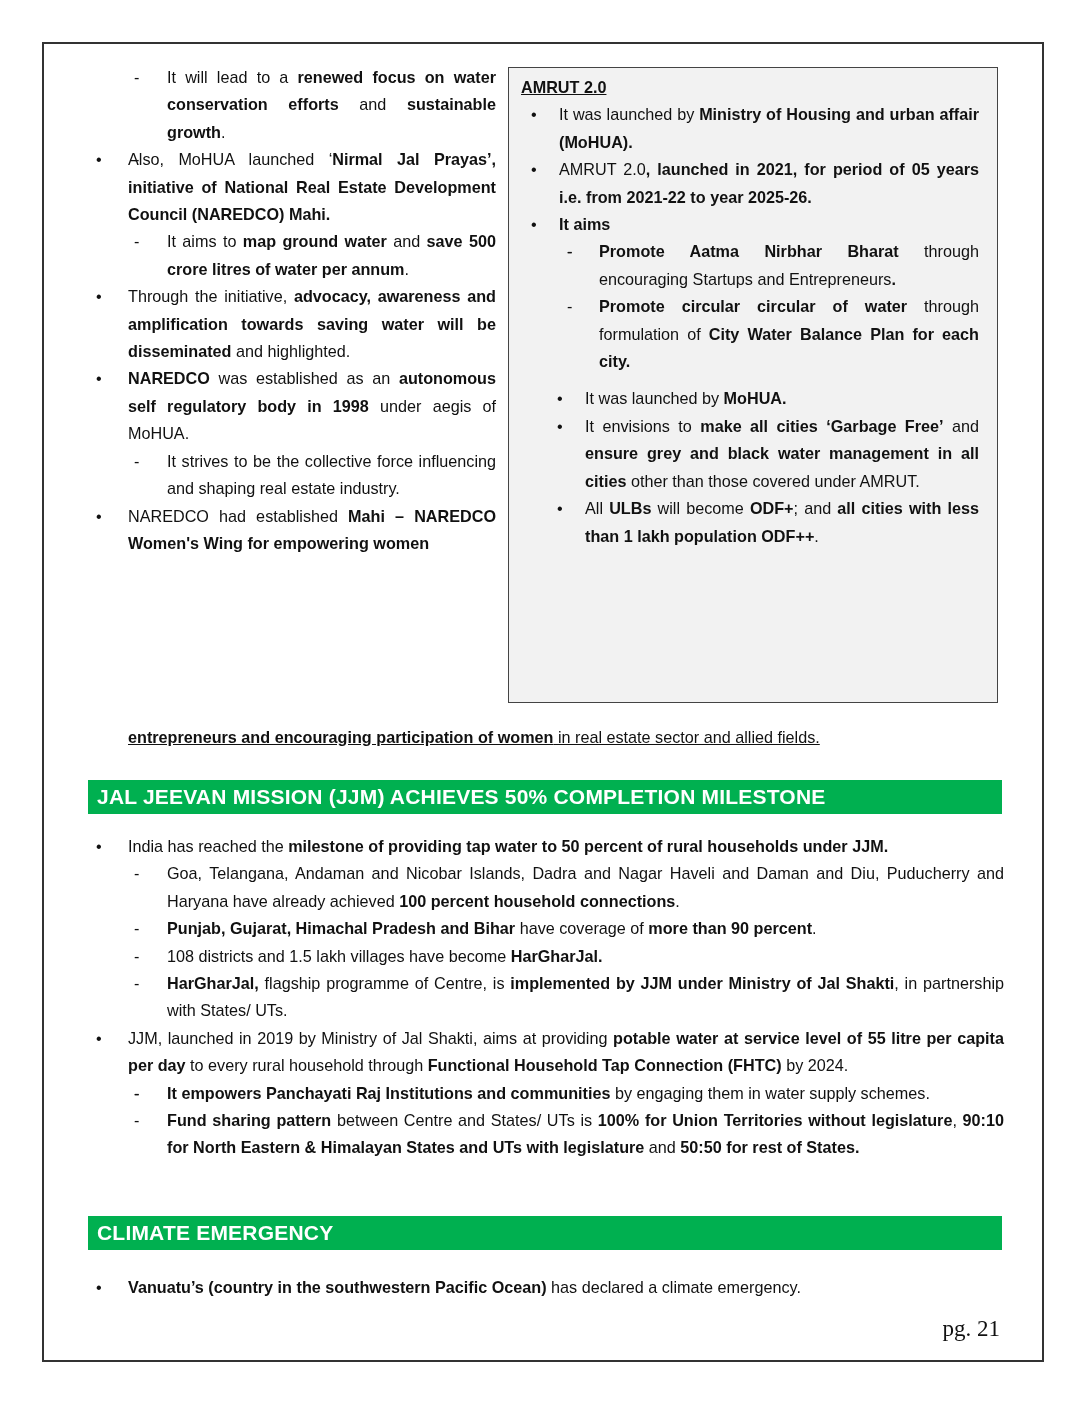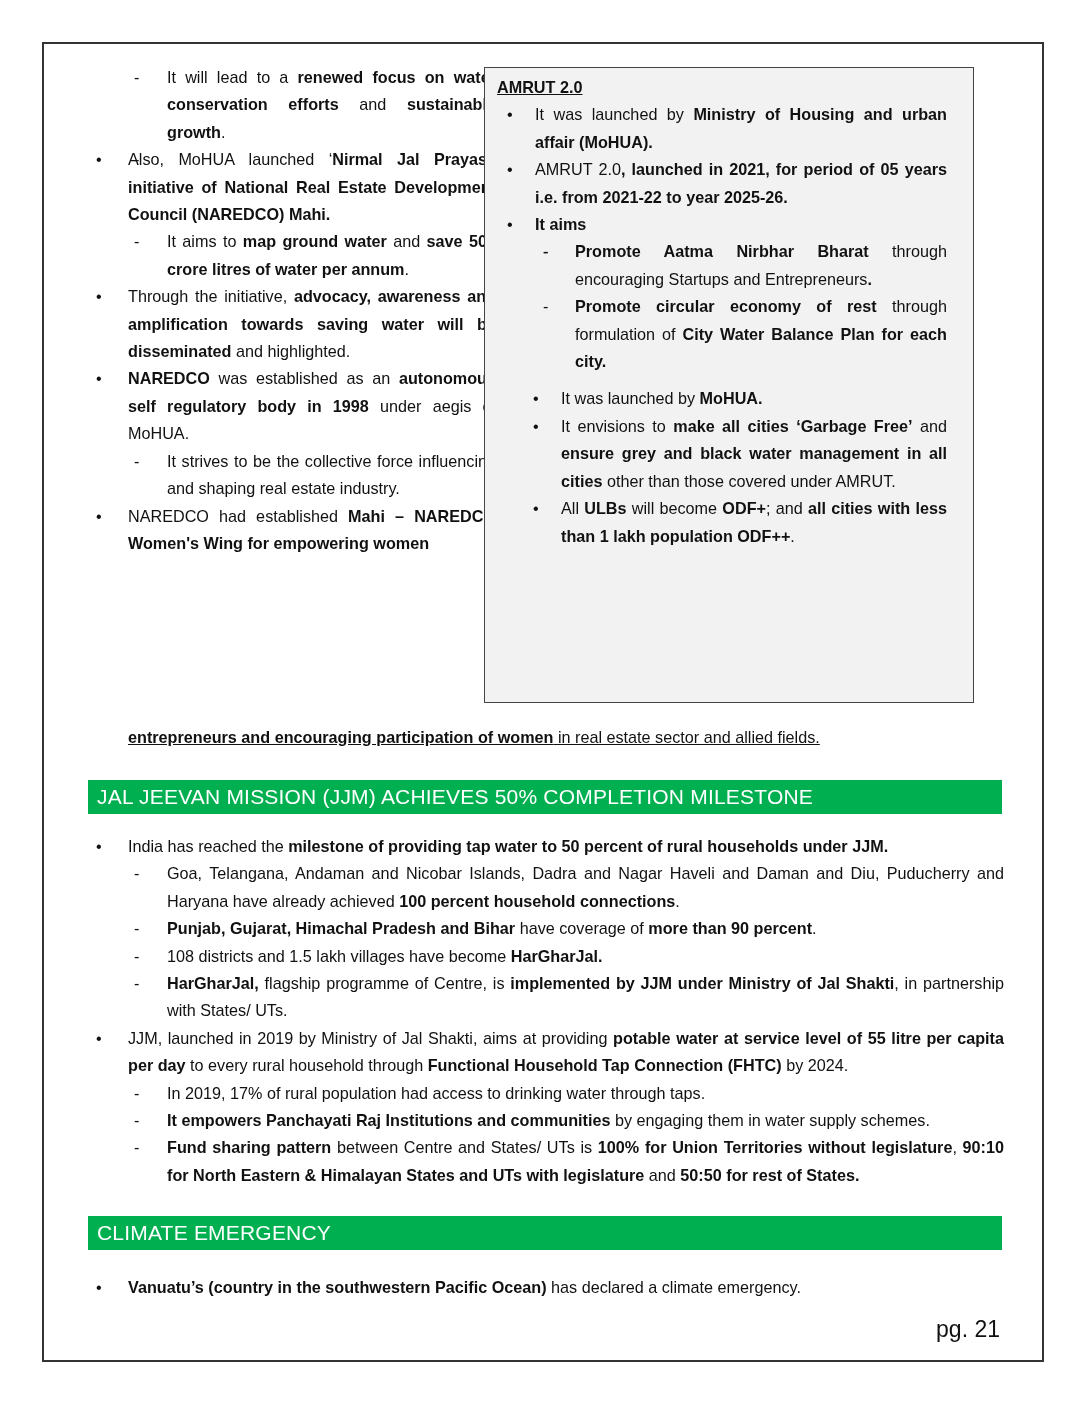--- a/index.html
+++ b/index.html
@@ -10,36 +10,36 @@
   .t { font-size: 16.2px; line-height: 27.4px; }
   b { font-weight: bold; }
   .left-col { position: absolute; left: 92px; top: 64px; width: 404px; text-align: justify; }
   .row { position: relative; }
   .lvl1 { padding-left: 36px; }
   .lvl2 { padding-left: 75px; }
   .marker { position: absolute; top: 0; }
   .lvl1 > .marker { left: 4px; }
   .lvl2 > .marker { left: 42px; }
   .continuation { position: absolute; left: 128px; top: 724px; width: 880px; text-decoration: underline; }
-  .box { position: absolute; left: 484px; top: 67px; width: 490px; height: 636px;
-         background: #f2f2f2; border: 1.5px solid #444; box-sizing: border-box; padding: 6px 26px 0 12px; }
+  .box { position: absolute; left: 508px; top: 67px; width: 490px; height: 636px;
+         background: #f2f2f2; border: 1.5px solid #444; box-sizing: border-box; padding: 6px 18px 0 12px; }
   .box-title { font-weight: bold; text-decoration: underline; }
   .box .row { text-align: justify; }
   .box .b1 { padding-left: 38px; }
   .box .b1 > .marker { left: 10px; }
   .box .b2 { padding-left: 78px; }
   .box .b2 > .marker { left: 46px; }
   .box .s1 { padding-left: 64px; }
   .box .s1 > .marker { left: 36px; }
   .section-head { position: absolute; left: 88px; width: 914px; background: #00b050; color: #fff;
-                  font-weight: normal; font-size: 21px; line-height: 34px; padding-left: 9px; box-sizing: border-box; letter-spacing: 0.2px; }
+                  font-weight: bold; font-size: 21px; line-height: 34px; padding-left: 9px; box-sizing: border-box; letter-spacing: 0.2px; }
   .full { position: absolute; left: 92px; width: 912px; text-align: justify; }
   .full .lvl1 { padding-left: 36px; }
   .full .lvl2 { padding-left: 75px; }
-  .page-num { position: absolute; right: 88px; top: 1316px; font-family: Liberation Sans, sans-serif; font-size: 23px; }
+  .page-num { position: absolute; right: 88px; top: 1316px; font-family: Liberation Serif, serif; font-size: 23px; }
 </style>
 </head>
 <body>
 
 <div class="page-border"></div>
 
 <div class="left-col t" id="left-col">
     <div class="row lvl2"><span class="marker">-</span><span>It will lead to a <b>renewed focus on water conservation efforts</b> and <b>sustainable growth</b>.</span></div>
     <div class="row lvl2"><span class="marker">-</span></div>
     <div class="row lvl1"><span class="marker">•</span><span>Also, MoHUA launched ‘<b>Nirmal Jal Prayas’, initiative of National Real Estate Development Council (NAREDCO) Mahi.</b></span></div>
@@ -52,39 +52,39 @@
 <div class="continuation t" id="left-cont"><b>entrepreneurs and encouraging participation of women</b> in real estate sector and allied fields.</div>
 
 <div class="box t">
   <div class="box-title">AMRUT 2.0</div>
   <div id="amrut-list">
       <div class="row b1"><span class="marker">•</span><span>It was launched by <b>Ministry of Housing and urban affair (MoHUA).</b></span></div>
       <div class="row b1"><span class="marker">•</span><span>AMRUT 2.0<b>, launched in 2021, for period of 05 years i.e. from 2021-22 to year 2025-26.</b></span></div>
       <div class="row b1"><span class="marker">•</span><span><b>It aims</b></span></div>
       <div class="row b2"><span class="marker">-</span></div>
       <div class="row b2"><span class="marker">-</span><span><b>Promote Aatma Nirbhar Bharat</b> through encouraging Startups and Entrepreneurs<b>.</b></span></div>
-      <div class="row b2"><span class="marker">-</span><span><b>Promote circular economy of rest</b> through formulation of <b>City Water Balance Plan for each city.</b></span></div>
+      <div class="row b2"><span class="marker">-</span><span><b>Promote circular circular of water</b> through formulation of <b>City Water Balance Plan for each city.</b></span></div>
     </div>
   <div style="height:10px"></div>
   <div id="sbm-list">
       <div class="row s1"><span class="marker">•</span><span>It was launched by <b>MoHUA.</b></span></div>
       <div class="row s1"><span class="marker">•</span><span>It envisions to <b>make all cities ‘Garbage Free’</b> and <b>ensure grey and black water management in all cities</b> other than those covered under AMRUT.</span></div>
       <div class="row s1"><span class="marker">•</span><span>All <b>ULBs</b> will become <b>ODF+</b>; and <b>all cities with less than 1 lakh population ODF++</b>.</span></div>
     </div>
 </div>
 
 <div class="section-head" style="top:780px">JAL JEEVAN MISSION (JJM) ACHIEVES 50% COMPLETION MILESTONE</div>
 <div class="full t" id="jjm-list" style="top:833px">
     <div class="row lvl1"><span class="marker">•</span><span>India has reached the <b>milestone of providing tap water to 50 percent of rural households under JJM.</b></span></div>
     <div class="row lvl2"><span class="marker">-</span><span>Goa, Telangana, Andaman and Nicobar Islands, Dadra and Nagar Haveli and Daman and Diu, Puducherry and Haryana have already achieved <b>100 percent household connections</b>.</span></div>
     <div class="row lvl2"><span class="marker">-</span><span><b>Punjab, Gujarat, Himachal Pradesh and Bihar</b> have coverage of <b>more than 90 percent</b>.</span></div>
     <div class="row lvl2"><span class="marker">-</span><span>108 districts and 1.5 lakh villages have become <b>HarGharJal.</b></span></div>
     <div class="row lvl2"><span class="marker">-</span><span><b>HarGharJal,</b> flagship programme of Centre, is <b>implemented by JJM under Ministry of Jal Shakti</b>, in partnership with States/ UTs.</span></div>
     <div class="row lvl1"><span class="marker">•</span><span>JJM, launched in 2019 by Ministry of Jal Shakti, aims at providing <b>potable water at service level of 55 litre per capita per day</b> to every rural household through <b>Functional Household Tap Connection (FHTC)</b> by 2024.</span></div>
-    <div class="row lvl2"><span class="marker">-</span><span>In 2019, 17% of rural population had access to drinking water through taps.</span></div>
+    <div class="row lvl2"><span class="marker">-</span></div>
     <div class="row lvl2"><span class="marker">-</span><span><b>It empowers Panchayati Raj Institutions and communities</b> by engaging them in water supply schemes.</span></div>
     <div class="row lvl2"><span class="marker">-</span><span><b>Fund sharing pattern</b> between Centre and States/ UTs is <b>100% for Union Territories without legislature</b>, <b>90:10 for North Eastern &amp; Himalayan States and UTs with legislature</b> and <b>50:50 for rest of States.</b></span></div>
   </div>
 
 <div class="section-head" style="top:1216px">CLIMATE EMERGENCY</div>
 <div class="full t" id="climate-list" style="top:1274px">
     <div class="row lvl1"><span class="marker">•</span><span><b>Vanuatu’s (country in the southwestern Pacific Ocean)</b> has declared a climate emergency.</span></div>
   </div>
 
 <div class="page-num">pg. 21</div>

